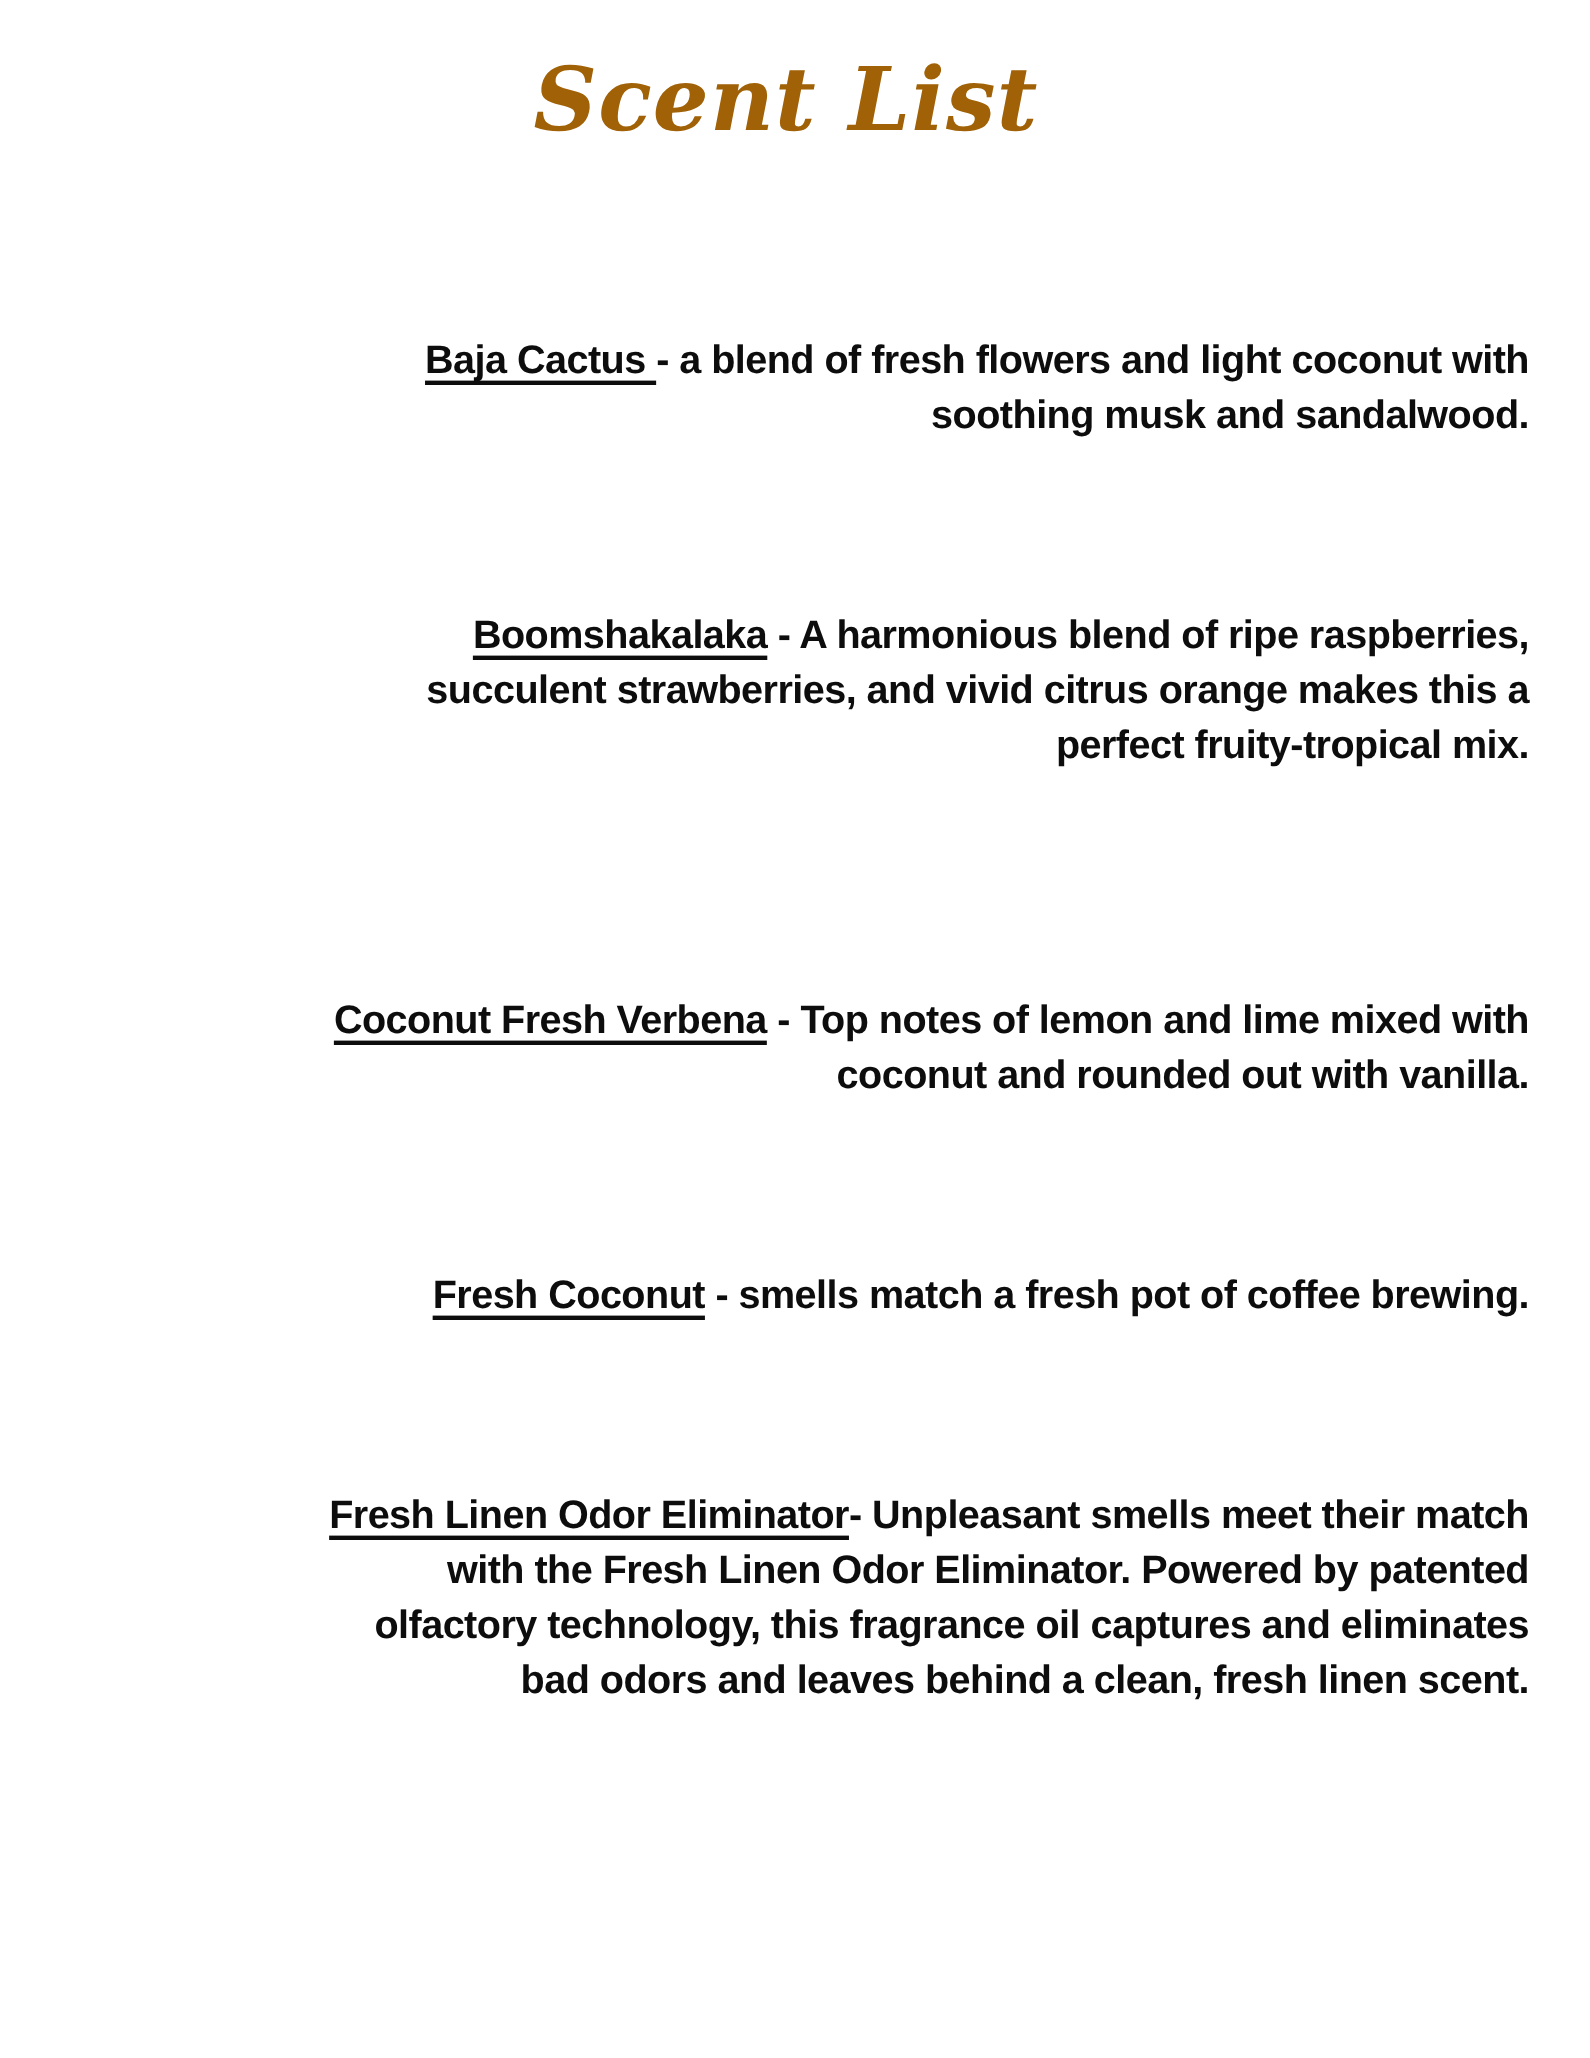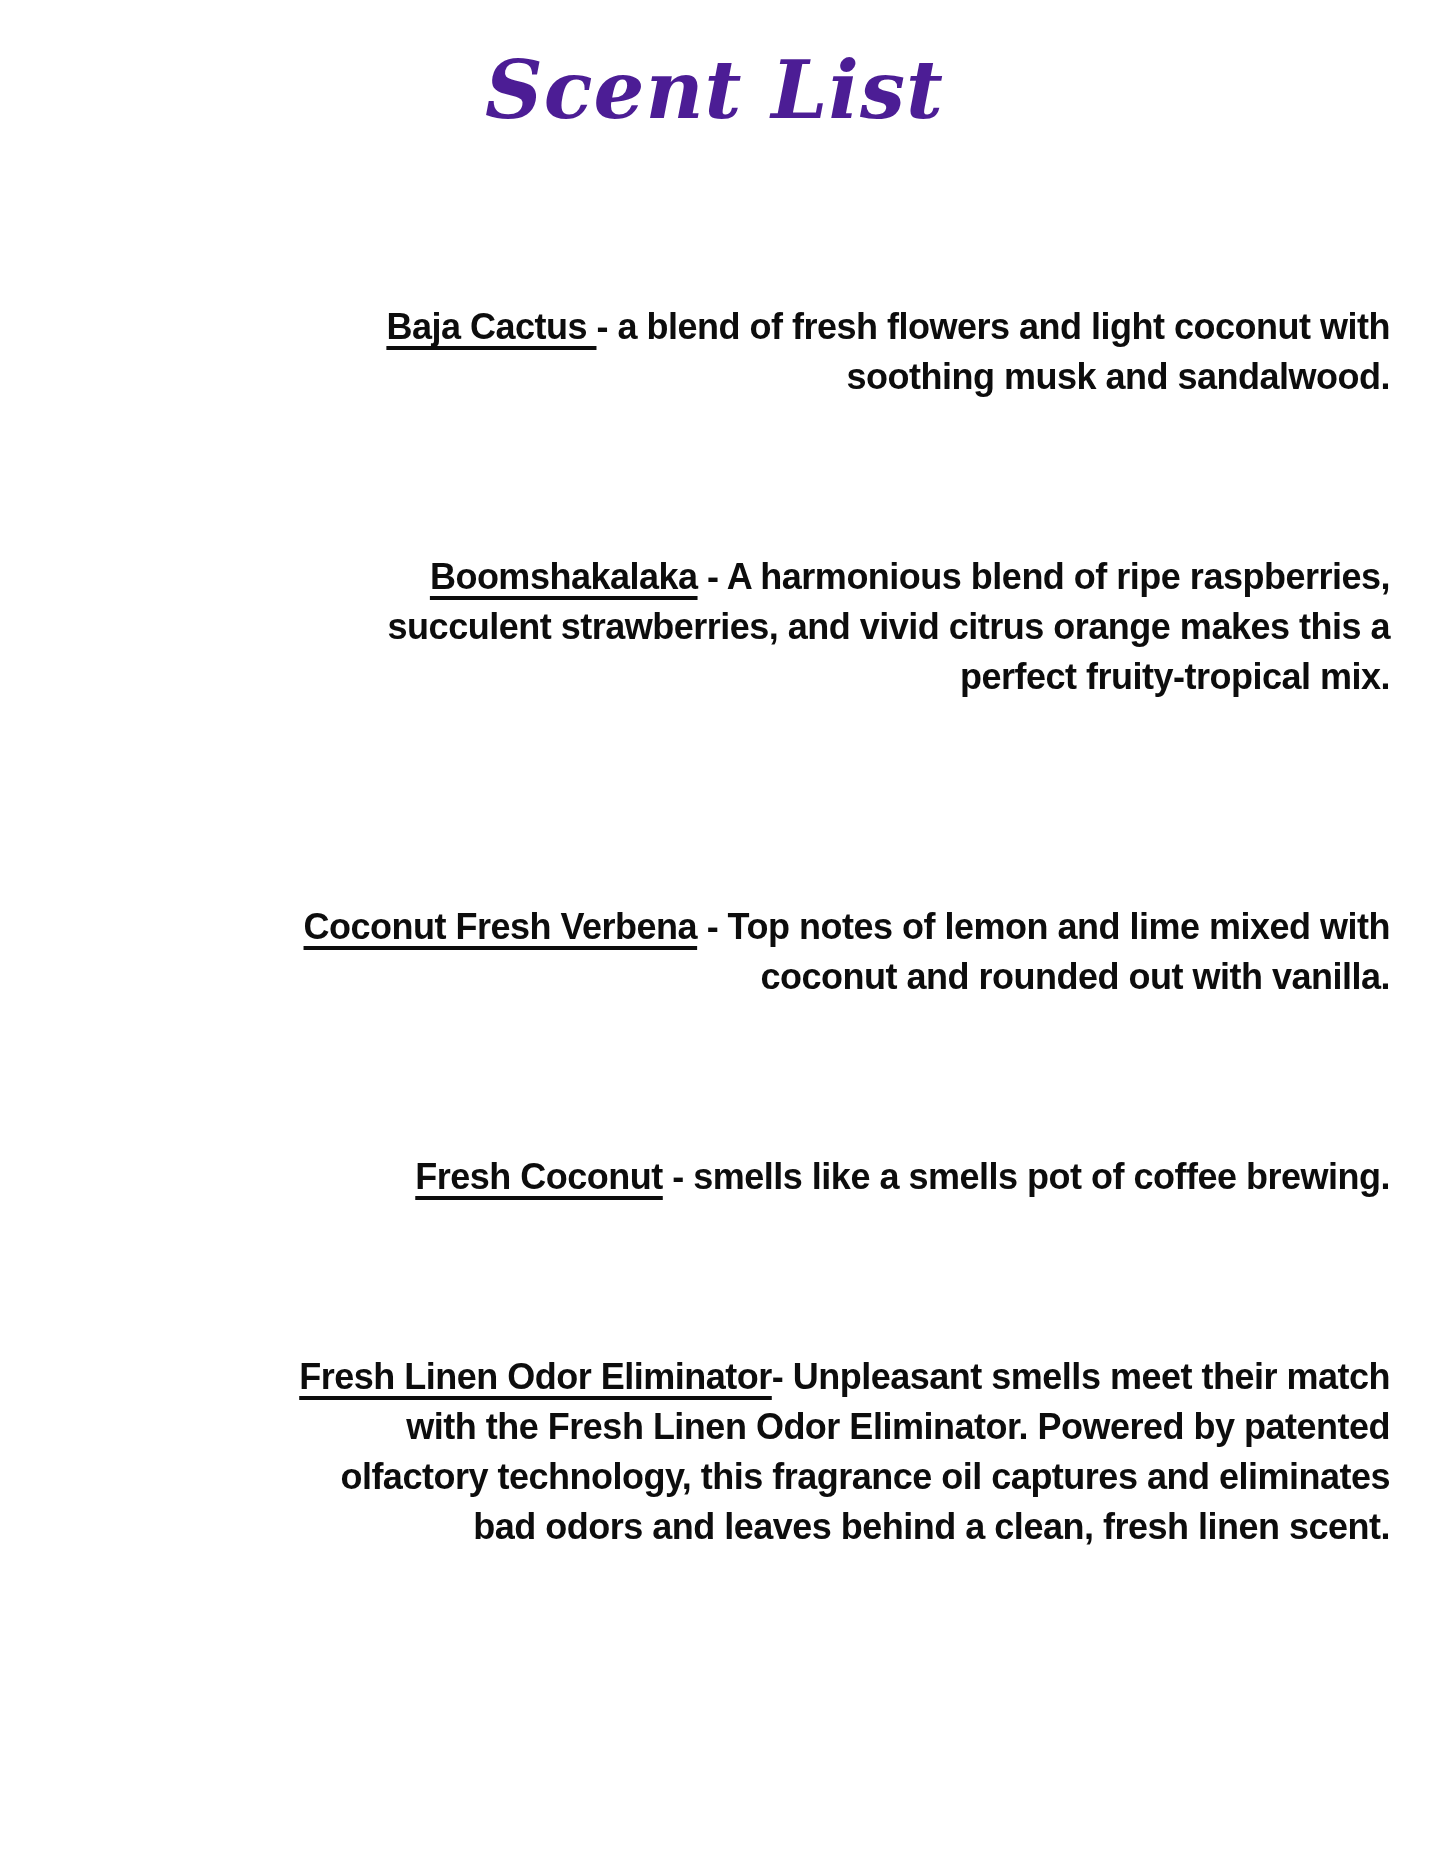--- a/index.html
+++ b/index.html
@@ -15,21 +15,21 @@
     overflow: hidden;
   }
   .title {
     font-family: "DejaVu Serif", serif;
     font-style: italic;
     font-weight: 700;
     font-size: 80px;
     line-height: 100px;
     letter-spacing: 1px;
     text-align: center;
-    color: #4c1d95;
+    color: #a16207;
     margin: 40px 16px 12px 0;
   }
   .scent-list {
     margin: 0 55px 0 62px;
     font-family: "Liberation Sans", sans-serif;
     font-weight: 700;
     font-size: 36px;
     line-height: 50px;
     letter-spacing: -0.5px;
     color: #0d0d0d;
@@ -59,21 +59,21 @@
 soothing musk and sandalwood.</span></p>
 
     <p class="scent"><span class="scent-name">Boomshakalaka</span><span class="scent-desc"> - A harmonious blend of ripe raspberries,
 succulent strawberries, and vivid citrus orange makes this a
 perfect fruity-tropical mix.</span></p>
 
 
     <p class="scent"><span class="scent-name">Coconut Fresh Verbena</span><span class="scent-desc"> - Top notes of lemon and lime mixed with
 coconut and rounded out with vanilla.</span></p>
 
-    <p class="scent"><span class="scent-name">Fresh Coconut</span><span class="scent-desc"> - smells like a smells pot of coffee brewing.</span></p>
+    <p class="scent"><span class="scent-name">Fresh Coconut</span><span class="scent-desc"> - smells match a fresh pot of coffee brewing.</span></p>
 
     <p class="scent"><span class="scent-name">Fresh Linen Odor Eliminator</span><span class="scent-desc">- Unpleasant smells meet their match
 with the Fresh Linen Odor Eliminator. Powered by patented
 olfactory technology, this fragrance oil captures and eliminates
 bad odors and leaves behind a clean, fresh linen scent.</span></p>
 
     
 
     
 

